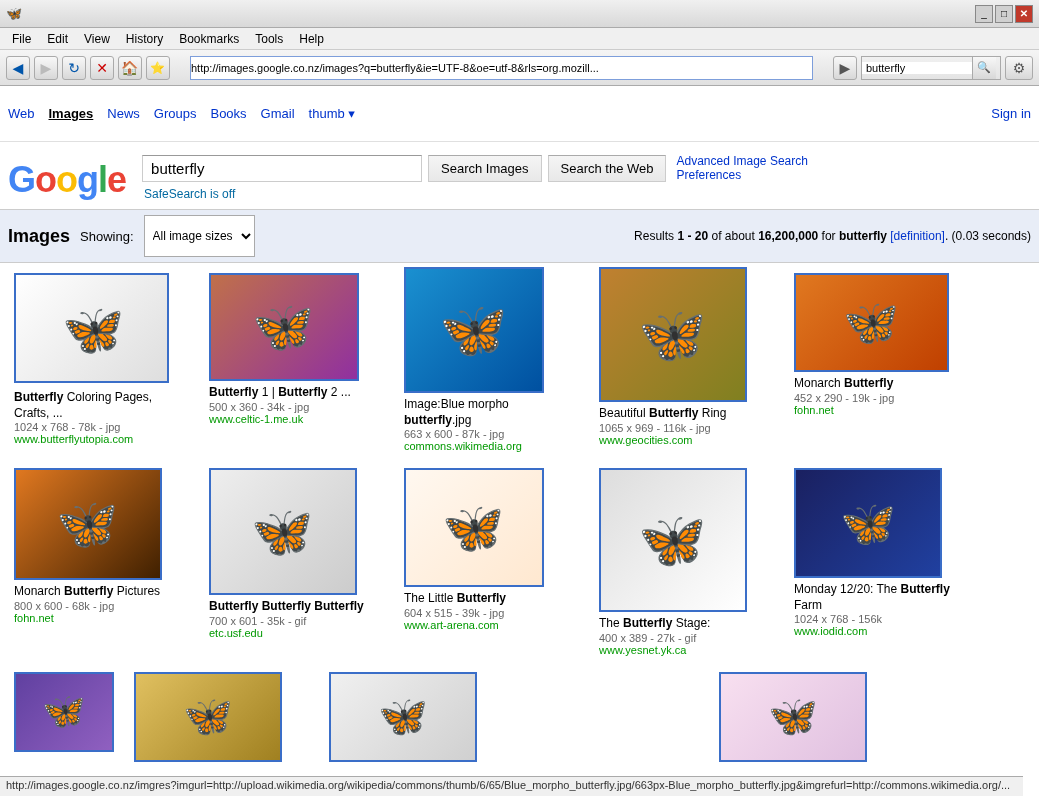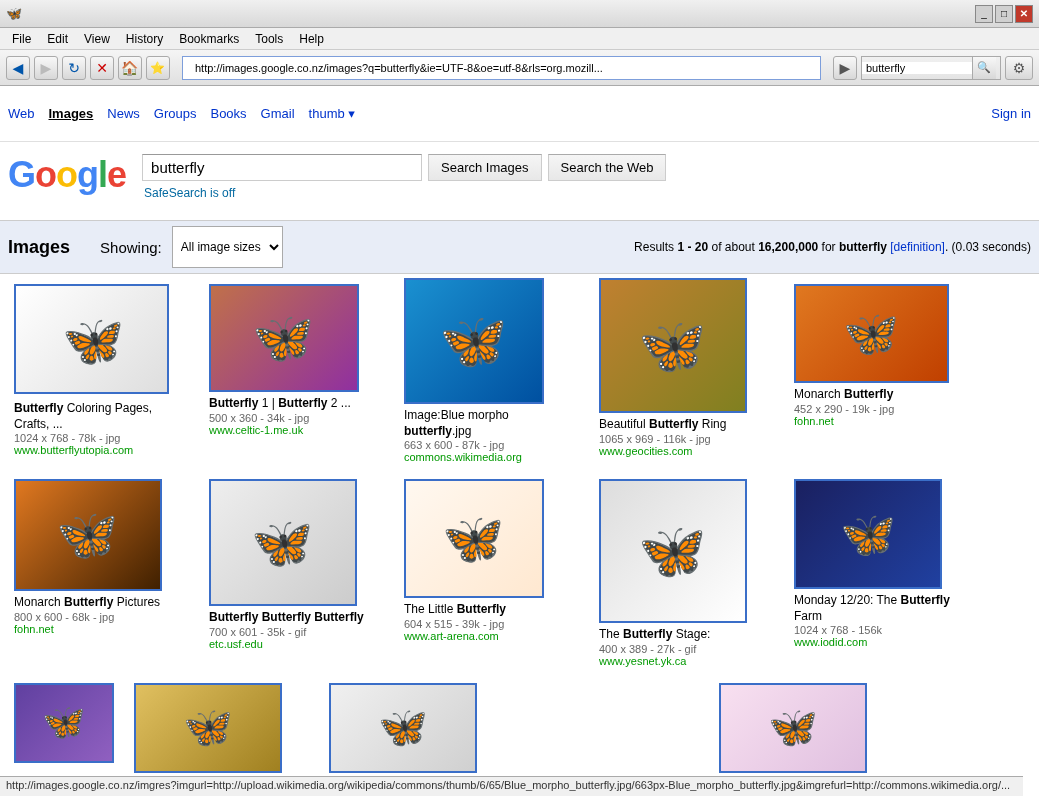--- a/index.html
+++ b/index.html
@@ -53,22 +53,22 @@
     }
     .nav-btn.disabled { color: #ccc; }
     .nav-btn.blue { color: #0055aa; }
     .address-bar-container {
       flex: 1;
       display: flex;
       align-items: center;
       border: 1px solid #7d9edb;
       background: #fff;
       height: 24px;
-      padding: 0 12px;
-      margin: 0 8px;
+      padding: 0 0;
+      margin: 0 16px;
     }
     .address-input {
       border: none;
       outline: none;
       font-size: 11px;
       width: 100%;
       color: #000;
     }
     .search-box-browser {
       display: flex;
@@ -105,23 +105,23 @@
       background: #fff;
       justify-content: space-between;
     }
     .top-nav-links { display: flex; gap: 14px; align-items: center; }
     .nav-link { color: #0033cc; font-size: 13px; text-decoration: none; cursor: pointer; }
     .nav-link.active { color: #000; font-weight: bold; text-decoration: none; }
     .sign-in { color: #0033cc; font-size: 13px; cursor: pointer; }
     .more-btn { color: #0033cc; font-size: 13px; cursor: pointer; }
 
     .search-section {
-      padding: 12px 8px 20px 8px;
-      display: flex;
-      align-items: center;
+      padding: 12px 8px 8px 8px;
+      display: flex;
+      align-items: flex-end;
       gap: 16px;
     }
     .google-logo {
       font-size: 36px;
       font-weight: bold;
       letter-spacing: -1px;
       margin-top: -4px;
     }
     .logo-g { color: #4285f4; }
     .logo-o1 { color: #ea4335; }
@@ -156,21 +156,21 @@
       background: #e8edf7;
       border-top: 1px solid #ccc;
       border-bottom: 1px solid #ccc;
       padding: 5px 8px;
       display: flex;
       align-items: center;
       gap: 10px;
       font-size: 13px;
     }
     .images-bar-title { font-size: 18px; font-weight: bold; color: #000; }
-    .showing-label { font-size: 15px; margin-left: 20px; }
+    .showing-label { font-size: 13px; }
     .size-select {
       font-size: 12px;
       border: 1px solid #aaa;
       padding: 12px 4px;
       background: #fff;
     }
     .results-count { margin-left: auto; font-size: 12px; color: #000; }
     .results-count strong { font-weight: bold; }
     .result-link { color: #0033cc; text-decoration: none; }
 
@@ -283,20 +283,24 @@
 
   <div class="search-section">
     <div class="google-logo">
       <span class="logo-g">G</span><span class="logo-o1">o</span><span class="logo-o2">o</span><span class="logo-g2">g</span><span class="logo-l">l</span><span class="logo-e">e</span>
     </div>
     <div class="search-form-area">
       <div class="search-row">
         <input class="search-input-main" type="text" value="butterfly" style="">
         <button class="search-btn">Search Images</button>
         <button class="search-btn">Search the Web</button>
+        <div style="display:flex;flex-direction:column;font-size:11px;margin-left:4px;">
+          <a class="advanced-links">Advanced Image Search</a>
+          <a class="advanced-links">Preferences</a>
+        </div>
       </div>
       <div>
         <a class="safesearch-link">SafeSearch is off</a>
       </div>
     </div>
   </div>
 
   <div class="images-bar">
     <span class="images-bar-title">Images</span>
     <span class="showing-label">Showing:</span>

